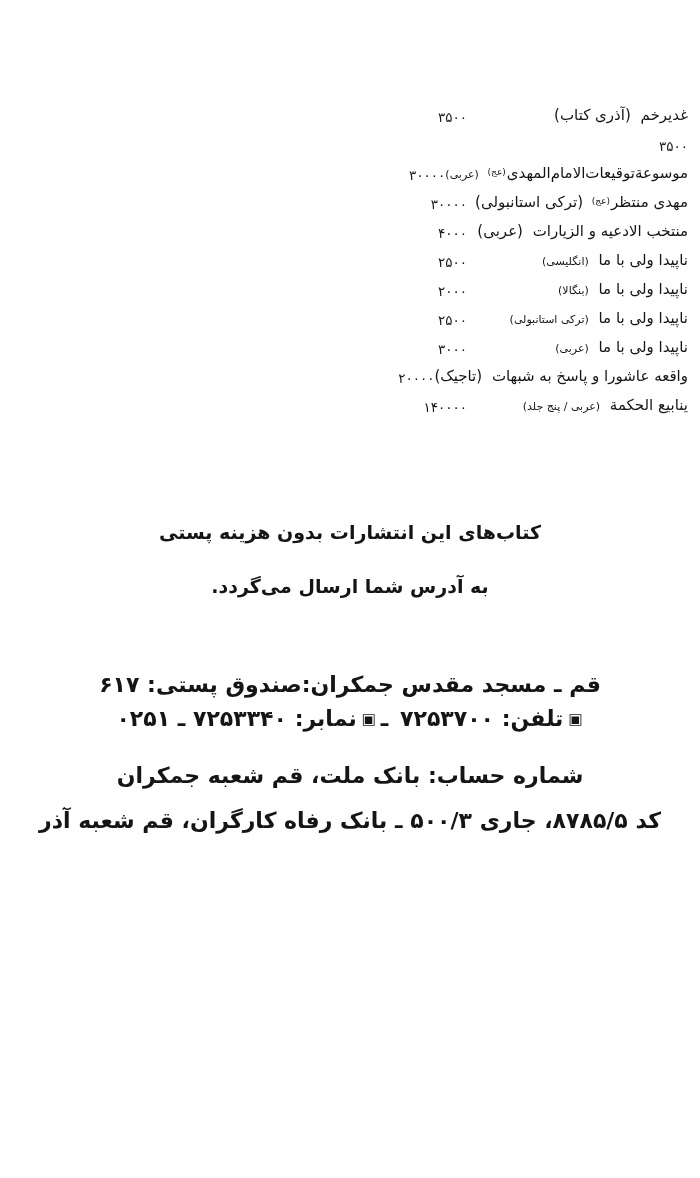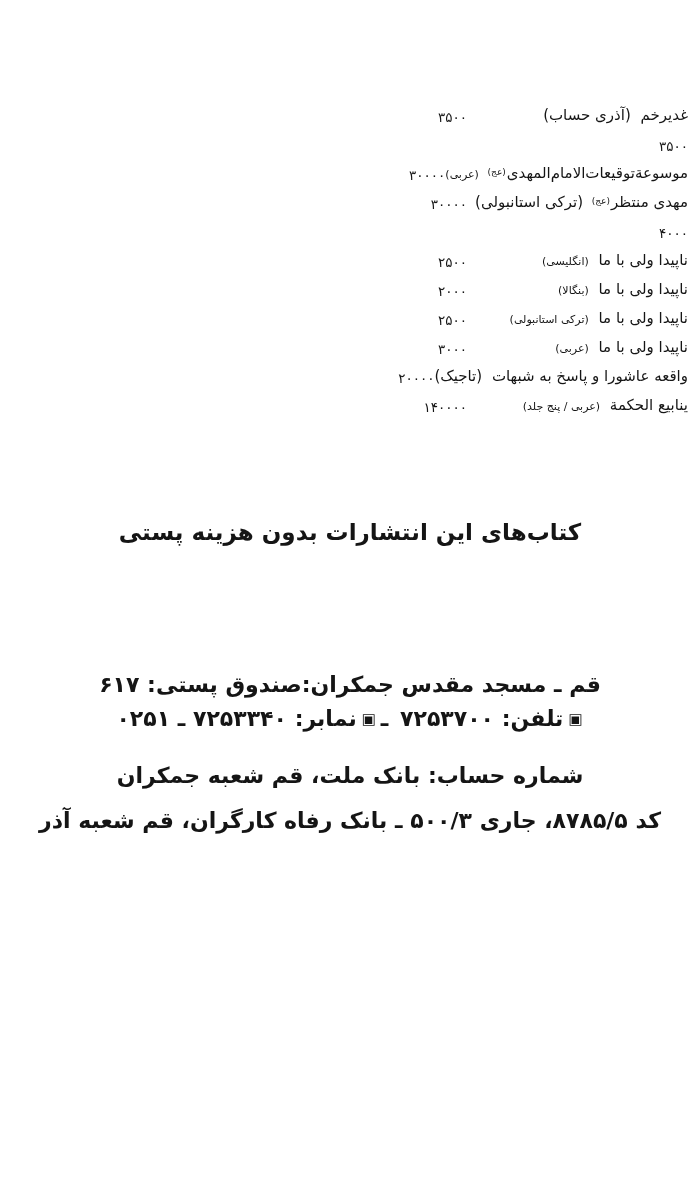--- a/index.html
+++ b/index.html
@@ -58,21 +58,21 @@
     letter-spacing: 1px;
   }
   
   .notice {
     position: absolute;
     top: 512px;
     left: 0;
     width: 700px;
     text-align: center;
     font-weight: bold;
-    font-size: 23px;
+    font-size: 19px;
   }
   .notice-line1 { line-height: 40px; }
   .notice-line2 { line-height: 40px; margin-top: 14px; }
   
   .contact {
     position: absolute;
     top: 668px;
     left: 0;
     width: 700px;
     text-align: center;
@@ -92,21 +92,21 @@
   }
   .phone-part { margin: 0 2px; }
 </style>
 </head>
 <body>
 
 <div class="price-list">
   <div class="price-row">
     <div class="title-cell">
       <span>غدیرخم</span><span class="book-honorific"></span>
-      <span class="book-note">(آذری حساب)</span>
+      <span class="book-note">(آذری کتاب)</span>
     </div>
     <div class="price-cell">۳۵۰۰</div>
   </div>
 
   <div class="price-row">
     <div class="price-cell">۳۵۰۰</div>
   </div>
 
   <div class="price-row">
     <div class="title-cell">
@@ -118,20 +118,24 @@
 
   <div class="price-row">
     <div class="title-cell">
       <span>مهدی منتظر</span><span class="book-honorific">(عج)</span>
       <span class="book-note">(ترکی استانبولی)</span>
     </div>
     <div class="price-cell">۳۰۰۰۰</div>
   </div>
 
   <div class="price-row">
+    <div class="title-cell">
+      <span>منتخب الادعیه و الزیارات</span><span class="book-honorific"></span>
+      <span class="book-note">(عربی)</span>
+    </div>
     <div class="price-cell">۴۰۰۰</div>
   </div>
 
   <div class="price-row">
     <div class="title-cell">
       <span>ناپیدا ولی با ما</span><span class="book-honorific"></span>
       <span class="book-note small-note">(انگلیسی)</span>
     </div>
     <div class="price-cell">۲۵۰۰</div>
   </div>
@@ -172,20 +176,21 @@
     <div class="title-cell">
       <span>ینابیع الحکمة</span><span class="book-honorific"></span>
       <span class="book-note small-note">(عربی / پنج جلد)</span>
     </div>
     <div class="price-cell">۱۴۰۰۰۰</div>
   </div>
 </div>
 
 <div class="notice">
   <div class="notice-line1">کتاب‌های این انتشارات بدون هزینه پستی</div>
+  <div class="notice-line2">به آدرس شما ارسال می‌گردد.</div>
 </div>
 
 <div class="contact">
   <div class="contact-line">قم ـ مسجد مقدس جمکران:صندوق پستی: ۶۱۷</div>
   <div class="contact-line">
     <span class="sq-icon">▣</span><span class="phone-part">تلفن: ۷۲۵۳۷۰۰</span>
     <span class="phone-part">ـ</span><span class="sq-icon">▣</span><span class="phone-part">نمابر: ۷۲۵۳۳۴۰ ـ ۰۲۵۱</span>
   </div>
   <div class="contact-line acct1">شماره حساب: بانک ملت، قم شعبه جمکران</div>
   <div class="contact-line acct2">کد ۸۷۸۵/۵، جاری ۵۰۰/۳ ـ بانک رفاه کارگران، قم شعبه آذر</div>

